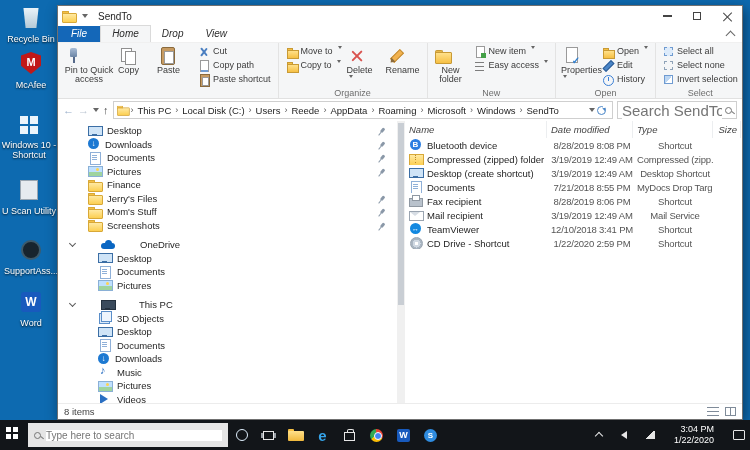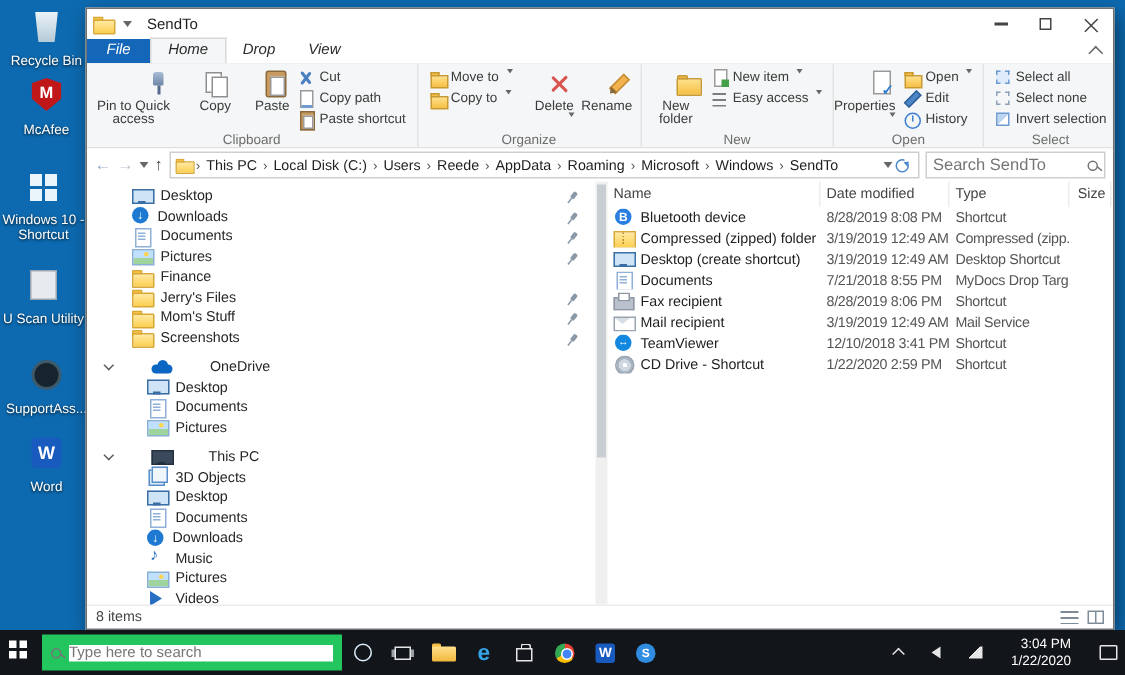--- a/index.html
+++ b/index.html
@@ -39,21 +39,21 @@
   .tabrow { height:17px; display:flex; align-items:flex-end; background:#fff; flex:none; border-bottom:1px solid #f0f0f0;font-style:italic; }
   .tab-file { background:#1467b8; color:#fff; font-size:10px; padding:2px 13px 3px; }
   .tab { font-size:10px; padding:2px 11px 3px; color:#2b2b2b; }
   .tab.active { background:#f5f6f7; border:1px solid #dadada; border-bottom:none; }
   .ribbon-collapse { margin-left:auto; margin-right:8px; margin-bottom:3px; width:7px; height:7px; border-left:1.3px solid #666; border-top:1.3px solid #666; transform:rotate(45deg); }
 
   
   .ribbon { height:56px; background:#f5f6f7; border-bottom:1px solid #e1e1e1; display:flex; flex:none; }
   .rgroup { position:relative; border-right:1px solid #e3e3e3; padding:2px 5px 12px; display:flex; gap:3px; align-items:flex-start; }
   .rlabel { position:absolute; bottom:0; left:0; right:0; text-align:center; font-size:9px; color:#6d6d6d; }
-  .rbig { width:36px; display:flex; flex-direction:column; align-items:flex-end; text-align:center; font-size:9px; color:#3b3b3b; line-height:1.05; padding-top:1px; }
+  .rbig { width:36px; display:flex; flex-direction:column; align-items:flex-start; text-align:center; font-size:9px; color:#3b3b3b; line-height:1.05; padding-top:1px; }
   .rbig.wide { width:52px; }
   .rcol { display:flex; flex-direction:column; gap:1px; padding-top:1px; }
   .rsmall { display:flex; align-items:flex-start; gap:3px; font-size:9px; color:#3b3b3b; height:13px; padding:0 2px; white-space:nowrap; }
   .car { width:0; height:0; border-left:2.6px solid transparent; border-right:2.6px solid transparent; border-top:3.2px solid #666; display:inline-block; margin-left:2px; flex:none; }
 
   .ric { width:20px; height:20px; position:relative; display:block; flex:none; }
   .ric.pin::before { content:""; position:absolute; left:7px; top:2px; width:7px; height:9px; background:linear-gradient(#a9bdd6,#6d86a6); border-radius:2px 2px 1px 1px; }
   .ric.pin::after { content:""; position:absolute; left:10px; top:11px; width:1.5px; height:6px; background:#55698a; }
   .ric.copy::before { content:""; position:absolute; left:3px; top:2px; width:9px; height:12px; background:#fff; border:1px solid #8f8f8f; }
   .ric.copy::after { content:""; position:absolute; left:7px; top:5px; width:9px; height:12px; background:#fff; border:1px solid #8f8f8f; }
@@ -93,21 +93,21 @@
   .addrbar { height:22px; display:flex; align-items:center; gap:4px; padding:0 5px; flex:none; background:#fff; }
   .navarrow { font-size:11px; line-height:1; }
   .a-back { color:#96acc8; } .a-fwd { color:#bcc6d2; } .a-up { color:#4a4a4a; }
   .addrfield { flex:1; height:18px; border:1px solid #cfcfcf; background:#fff; display:flex; align-items:center; overflow:hidden; padding:0 2px; }
   .crumb { padding:0 3px; white-space:nowrap; color:#1e1e1e; font-size:9.5px; }
   .csep { color:#555; font-size:9px; padding:0 1px; }
   .refresh { position:relative; width:9px; height:9px; border:1.3px solid #4a86c8; border-radius:50%; margin:0 4px 0 2px; flex:none; }
   .refresh::before { content:""; position:absolute; right:-1.5px; top:-2px; width:4px; height:4px; background:#fff; }
   .refresh::after { content:""; position:absolute; right:-2.5px; top:-1px; border:2.6px solid transparent; border-left:3.6px solid #4a86c8; transform:rotate(-42deg); }
   .searchbox { width:120px; height:18px; border:1px solid #cfcfcf; display:flex; align-items:center; padding:0 4px; gap:3px; flex:none; }
-  .searchbox input { border:none; outline:none; flex:1; font-size:11px; font-family:"Liberation Sans",sans-serif; color:#333; min-width:0; }
+  .searchbox input { border:none; outline:none; flex:1; font-size:15px; font-family:"Liberation Sans",sans-serif; color:#333; min-width:0; }
   .lens { width:7px; height:7px; border:1.4px solid #767676; border-radius:50%; position:relative; flex:none; }
   .lens::after { content:""; position:absolute; width:4px; height:1.4px; background:#767676; right:-3.5px; bottom:-1px; transform:rotate(40deg); }
 
   
   .main { flex:1; display:flex; overflow:hidden; }
   .navpane { width:339px; flex:none; padding-top:3px; overflow:hidden; position:relative; }
   .nav-row { height:13.5px; display:flex; align-items:center; gap:5px; font-size:9.5px; color:#262626; position:relative; }
   .ind1 { padding-left:30px; } .ind0 { padding-left:12px;gap:24px; } .ind2 { padding-left:40px; }
   .exp { width:5px; height:5px; border-right:1.2px solid #5a5a5a; border-bottom:1.2px solid #5a5a5a; transform:rotate(45deg); margin-right:2px; margin-top:-2px; flex:none; }
   .navgap { height:6px; }
@@ -147,39 +147,39 @@
   .mi.fax::after { content:""; position:absolute; left:3px; top:0; width:6px; height:4px; background:#fff; border:1px solid #8f98a2; }
   .mi.mail::before { content:""; position:absolute; left:0; top:2px; width:13px; height:8px; background:#fff; border:1px solid #9aa4b0; }
   .mi.mail::after { content:""; position:absolute; left:1px; top:3px; width:0; height:0; border-left:5.5px solid transparent; border-right:5.5px solid transparent; border-top:4px solid #d7dde4; }
   .mi.tv::before { content:""; position:absolute; left:1px; top:0; width:11px; height:11px; border-radius:50%; background:#1288e0; }
   .mi.tv::after { content:"\2194"; position:absolute; left:1px; top:0; width:11px; text-align:center; color:#fff; font-size:7px; line-height:11px; }
   .mi.cd::before { content:""; position:absolute; left:1px; top:0; width:11px; height:11px; border-radius:50%;
        background:radial-gradient(circle,#fff 0 1.5px,#cfd8e2 1.5px 4px,#aab6c2 4px); border:1px solid #9aa5b1; }
 
   
   .filelist { flex:1; display:flex; flex-direction:column; overflow:hidden; }
-  .lheader { height:17px; display:flex; align-items:flex-end; color:#444; flex:none; }
+  .lheader { height:17px; display:flex; align-items:flex-end; color:#444; flex:none;font-style:italic; }
   .hcell { padding-left:4px; border-right:1px solid #eceef0; height:100%; display:flex; align-items:center; font-size:9.5px; }
   .c-name { width:142px; } .c-date { width:86px; } .c-type { width:80px; } .c-size { width:28px; justify-content:flex-end; padding-right:3px; }
-  .frow { height:14px; display:flex; align-items:center; }
+  .frow { height:14px; display:flex; align-items:center;text-align:center; }
   .fcell { padding-left:4px; overflow:hidden; white-space:nowrap; font-size:9.5px; }
   .fname { display:flex; align-items:center; gap:4px; color:#1e1e1e; }
   .fmeta { color:#555; letter-spacing:-0.2px; }
 
   .statusbar { height:16px; border-top:1px solid #ececec; display:flex; align-items:center; padding:0 6px; font-size:9.5px; color:#444; flex:none; }
   .sviews { margin-left:auto; display:flex; gap:6px; align-items:center; }
   .sv1 { width:12px; height:9px; background:repeating-linear-gradient(180deg,#7f8b99 0 1.5px,transparent 1.5px 4px); }
   .sv2 { width:11px; height:9px; border:1px solid #7f8b99; position:relative; }
   .sv2::after { content:""; position:absolute; left:4px; top:0; bottom:0; width:1px; background:#7f8b99; box-shadow:-4px 4px 0 4px transparent; }
 
   
   .taskbar { position:absolute; left:0; bottom:0; width:750px; height:30px; background:#121519; display:flex; align-items:center; z-index:10; }
   .startbtn { width:28px; height:100%; display:flex; align-items:center; justify-content:center; }
   .wl { position:relative; width:5px; height:5px; background:#fff; box-shadow:7px 0 #fff,0 7px #fff,7px 7px #fff; margin:-6px 6px 6px -6px; }
-  .tsearch { width:200px; height:24px; background:#22c55e; display:flex; align-items:center; gap:5px; padding:0 6px; }
+  .tsearch { width:200px; height:24px; background:#e5e5e5; display:flex; align-items:center; gap:5px; padding:0 6px; }
   .tsearch input { border:none; outline:none; flex:1; font-size:10px; font-family:"Liberation Sans",sans-serif; color:#333; min-width:0; }
   .tbicon { width:27px; height:100%; display:flex; align-items:center; justify-content:center; }
   .cortana { width:12px; height:12px; border:1.6px solid #dfeefc; border-radius:50%; }
   .taskview { width:11px; height:9px; border:1.2px solid #e6e6e6; box-shadow:-4px 0 0 -2px #9aa0a6,4px 0 0 -2px #9aa0a6; }
   .tfolder { position:relative; width:16px; height:12px; }
   .tfolder::before { content:""; position:absolute; left:0; top:0; width:6px; height:3px; background:#f6c044; border-radius:1px 1px 0 0; }
   .tfolder::after { content:""; position:absolute; left:0; top:2px; width:16px; height:10px; background:linear-gradient(#ffe08a,#f0b83c); border-radius:1px; }
   .edge { color:#35a3e8; font-size:15px; font-weight:bold; line-height:1; }
   .store { width:11px; height:9px; border:1.2px solid #e6e6e6; position:relative; margin-top:3px; }
   .store::before { content:""; position:absolute; left:2px; top:-4px; width:5px; height:3px; border:1.2px solid #e6e6e6; border-bottom:none; border-radius:2px 2px 0 0; }
@@ -270,21 +270,20 @@
           </div>
         <div class="rsmall">
             <span class="sic cpath"></span>
             <span>Copy path</span>
           </div>
         <div class="rsmall">
             <span class="sic pshort"></span>
             <span>Paste shortcut</span>
           </div>
       </div>
-      <span class="rlabel">Clipboard</span>
     </div>
 
     <div class="rgroup">
       <div class="rcol">
         <div class="rsmall">
             <span class="sic fold"></span>
             <span>Move to</span>
             <i class="car"></i>
           </div>
         <div class="rsmall">

